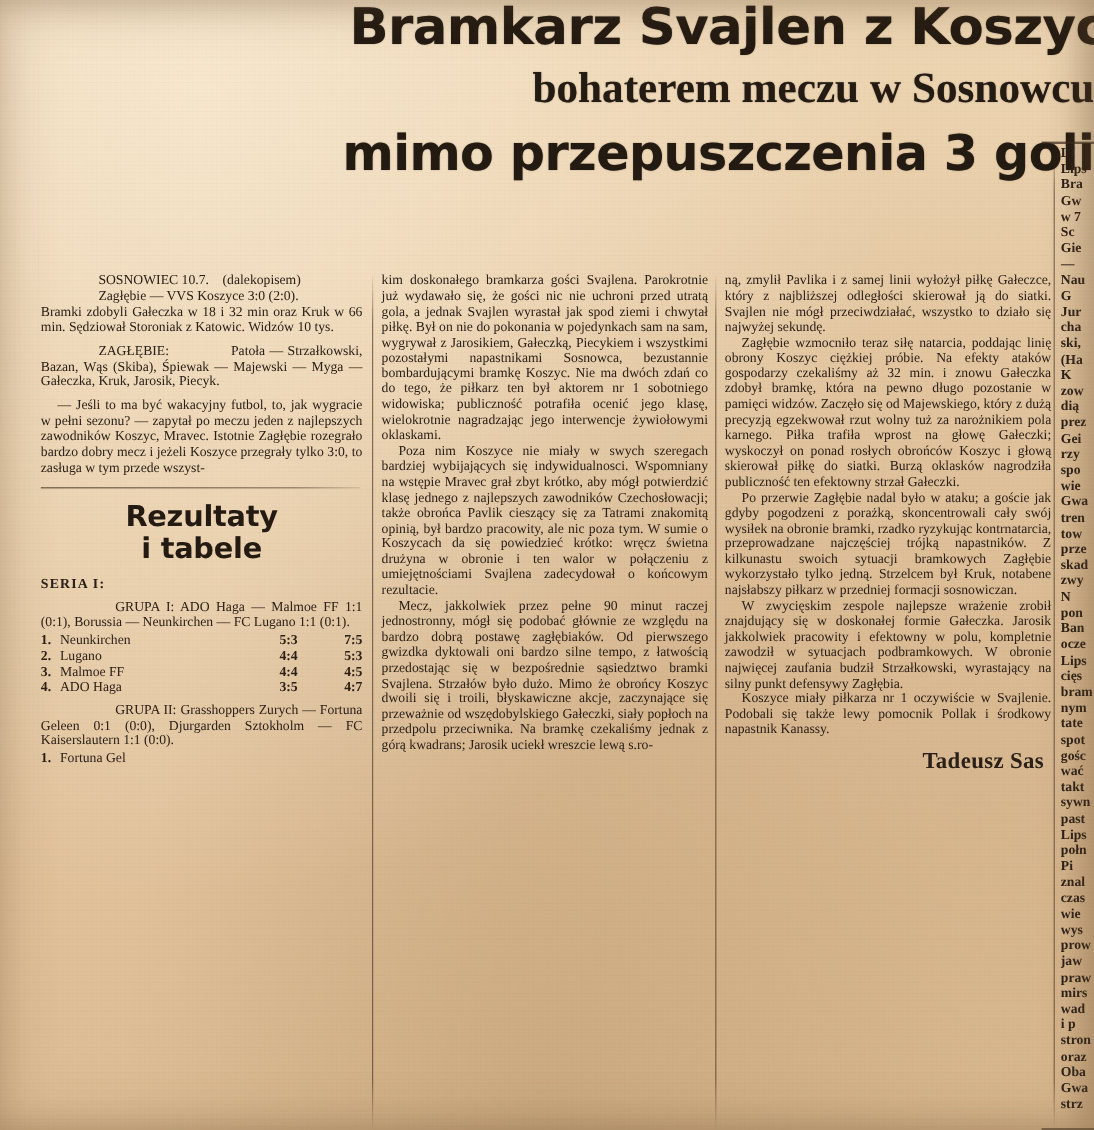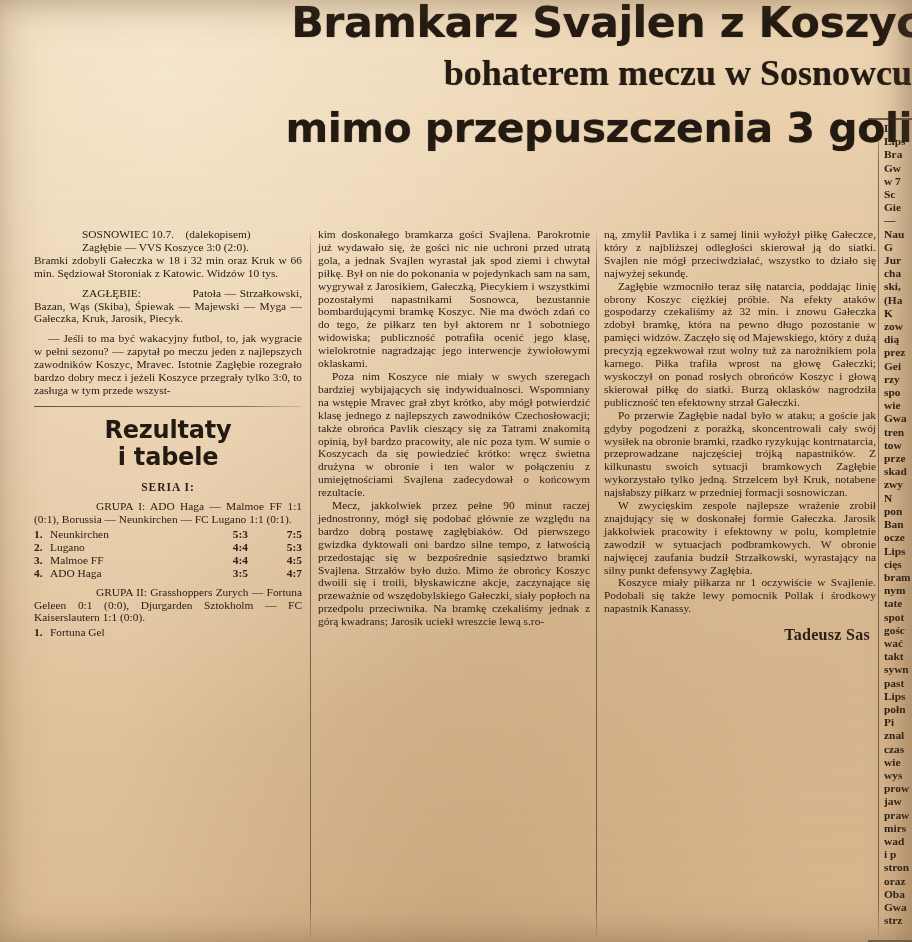--- a/index.html
+++ b/index.html
@@ -92,36 +92,36 @@
     text-align:center;
     font-family:"DejaVu Sans", sans-serif;
     font-weight:bold;
     font-size:24px;
     line-height:27px;
     color:#231a12;
     margin:2px 0 10px 0;
     letter-spacing:-0.2px;
   }
   .seria{
-    text-align:center;font-weight:bold;font-size:11.5px;
+    text-align:left;font-weight:bold;font-size:11.5px;
     letter-spacing:1px;margin:2px 0 5px 0;
   }
 
   
   table.tbl{width:100%;border-collapse:collapse;font-size:11.4px;line-height:13px;}
   table.tbl td{padding:0;vertical-align:top;}
   td.rank{width:16px;font-weight:bold;white-space:nowrap;}
   td.team{text-align:left;}
   td.sc{width:46px;text-align:right;font-weight:bold;white-space:nowrap;}
   td.sc2{width:54px;text-align:right;font-weight:bold;white-space:nowrap;}
 
   .grp{margin:6px 0 2px 0;text-indent:14px;}
 
   .byline{
-    text-align:right;font-weight:bold;font-size:16px;
+    text-align:right;font-weight:bold;font-size:19px;
     font-family:"Liberation Serif", serif;
     margin-top:14px;padding-right:6px;letter-spacing:.3px;
   }
 
   
   .col4{
     position:absolute;left:884px;top:122px;width:28px;height:820px;
     overflow:hidden;font-size:11.4px;line-height:13.2px;
     font-weight:bold;color:#2a2018;white-space:nowrap;
   }

